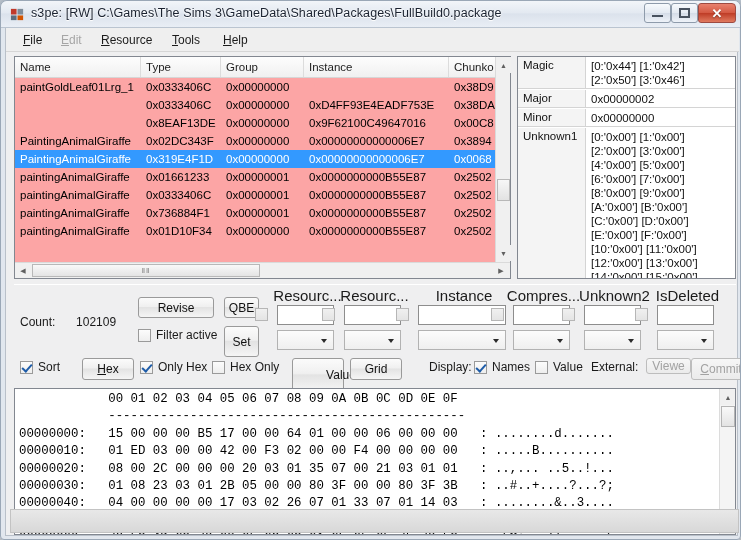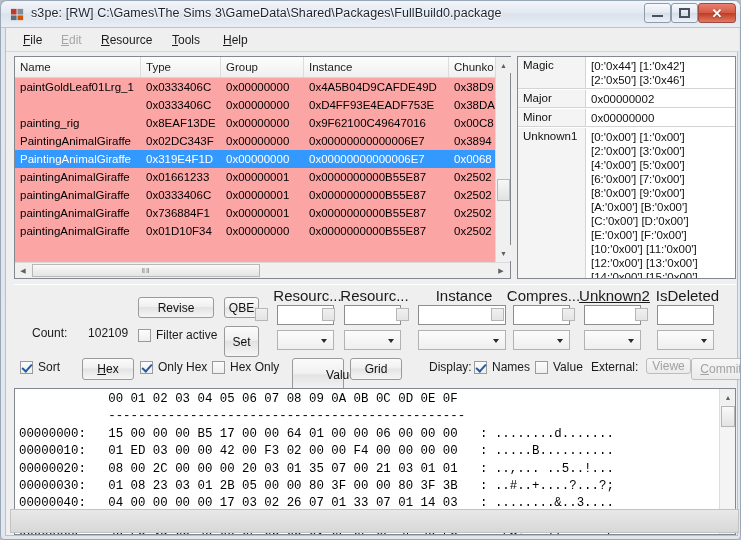--- a/index.html
+++ b/index.html
@@ -190,22 +190,22 @@
   }
 
   
   #filter-band {
     position: absolute; left: 8px; top: 256px;
     width: 722px; height: 68px;
     background: #efeff0;
     border-top: 1px solid #ffffff;
   }
   #count-label {
-    position: absolute; left: 18px; top: 30px;
-    font-size: 12px; color: #1a1a1a; margin-top: 11px;
+    position: absolute; left: 6px; top: 30px;
+    font-size: 12px; color: #1a1a1a;
   }
   .btn {
     position: absolute;
     background: linear-gradient(180deg,#fbfbfb 0%,#f0f0f0 45%,#e3e3e3 50%,#f5f5f5 100%);
     border: 1px solid #9a9a9a;
     border-radius: 3px;
     font-size: 12px; color: #111;
     display: flex; align-items: center; justify-content: center;
     text-align: center;
   }
@@ -352,31 +352,29 @@
         <div class="col-head" style="left:206px;width:83px;">Group</div>
         <div class="col-head" style="left:289px;width:145px;">Instance</div>
         <div class="col-head" style="left:434px;width:47px;">Chunko</div>
       </div>
 
       <div id="rows">
           <div class="row">
             <div class="cell" style="left: 0px; width: 126px;">paintGoldLeaf01Lrg_1</div>
             <div class="cell" style="left: 126px; width: 80px;">0x0333406C</div>
             <div class="cell" style="left: 206px; width: 83px;">0x00000000</div>
-            <div class="cell" style="left: 289px; width: 145px;">0x4A5B04D9CAFDE49D</div>
             <div class="cell" style="left: 434px; width: 47px;">0x38D9</div>
           </div>
           <div class="row">
             <div class="cell" style="left: 126px; width: 80px;">0x0333406C</div>
             <div class="cell" style="left: 206px; width: 83px;">0x00000000</div>
             <div class="cell" style="left: 289px; width: 145px;">0xD4FF93E4EADF753E</div>
             <div class="cell" style="left: 434px; width: 47px;">0x38DA</div>
           </div>
           <div class="row">
-            <div class="cell" style="left: 0px; width: 126px;">painting_rig</div>
             <div class="cell" style="left: 126px; width: 80px;">0x8EAF13DE</div>
             <div class="cell" style="left: 206px; width: 83px;">0x00000000</div>
             <div class="cell" style="left: 289px; width: 145px;">0x9F62100C49647016</div>
             <div class="cell" style="left: 434px; width: 47px;">0x00C8</div>
           </div>
           <div class="row">
             <div class="cell" style="left: 0px; width: 126px;">PaintingAnimalGiraffe</div>
             <div class="cell" style="left: 126px; width: 80px;">0x02DC343F</div>
             <div class="cell" style="left: 206px; width: 83px;">0x00000000</div>
             <div class="cell" style="left: 289px; width: 145px;">0x00000000000006E7</div>
@@ -485,21 +483,21 @@
           <div class="txtbox" style="left: 330px; top: 20px; width: 57px;"></div>
           <div class="combo" style="left: 330px; top: 45px; width: 57px;"></div>
           <div class="fld-head" style="left: 396px; width: 108px; top: 2px;">Instance</div>
           <div class="chk grey" style="left: 382px; top: 23px;"></div>
           <div class="txtbox" style="left: 404px; top: 20px; width: 88px;"></div>
           <div class="combo" style="left: 404px; top: 45px; width: 88px;"></div>
           <div class="fld-head" style="left: 491px; width: 77px; top: 2px;">Compres...</div>
           <div class="chk grey" style="left: 477px; top: 23px;"></div>
           <div class="txtbox" style="left: 499px; top: 20px; width: 57px;"></div>
           <div class="combo" style="left: 499px; top: 45px; width: 57px;"></div>
-          <div class="fld-head" style="left: 562px; width: 77px; top: 2px; text-decoration: underline;">Unknown2</div>
+          <div class="fld-head" style="left: 562px; width: 77px; top: 2px;">Unknown2</div>
           <div class="chk grey" style="left: 548px; top: 23px;"></div>
           <div class="txtbox" style="left: 570px; top: 20px; width: 57px;"></div>
           <div class="combo" style="left: 570px; top: 45px; width: 57px;"></div>
           <div class="fld-head" style="left: 635px; width: 77px; top: 2px;">IsDeleted</div>
           <div class="chk grey" style="left: 621px; top: 23px;"></div>
           <div class="txtbox" style="left: 643px; top: 20px; width: 57px;"></div>
           <div class="combo" style="left: 643px; top: 45px; width: 57px;"></div>
         </div>
     </div>
 

